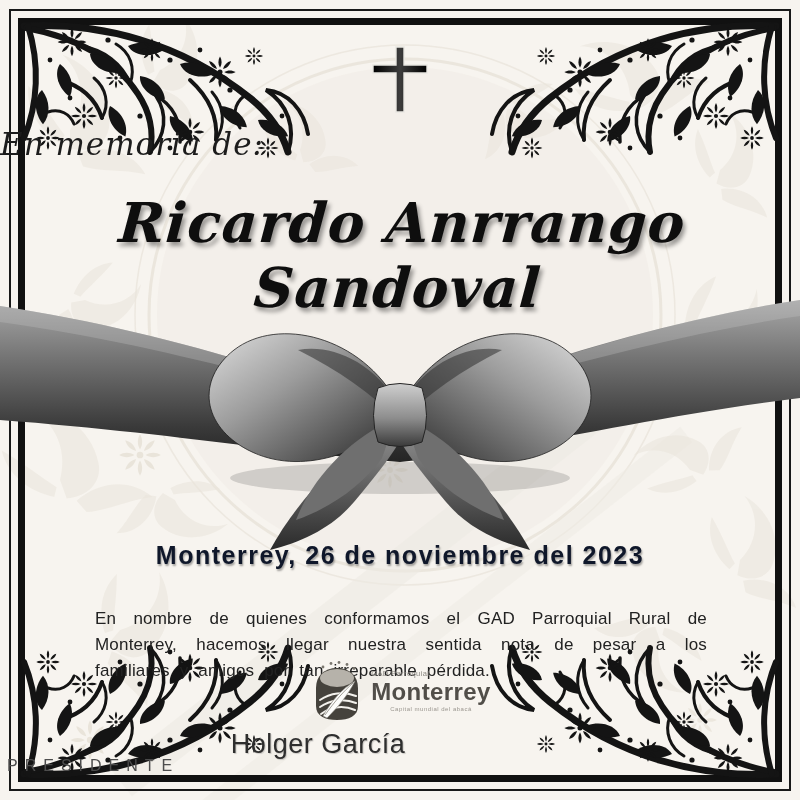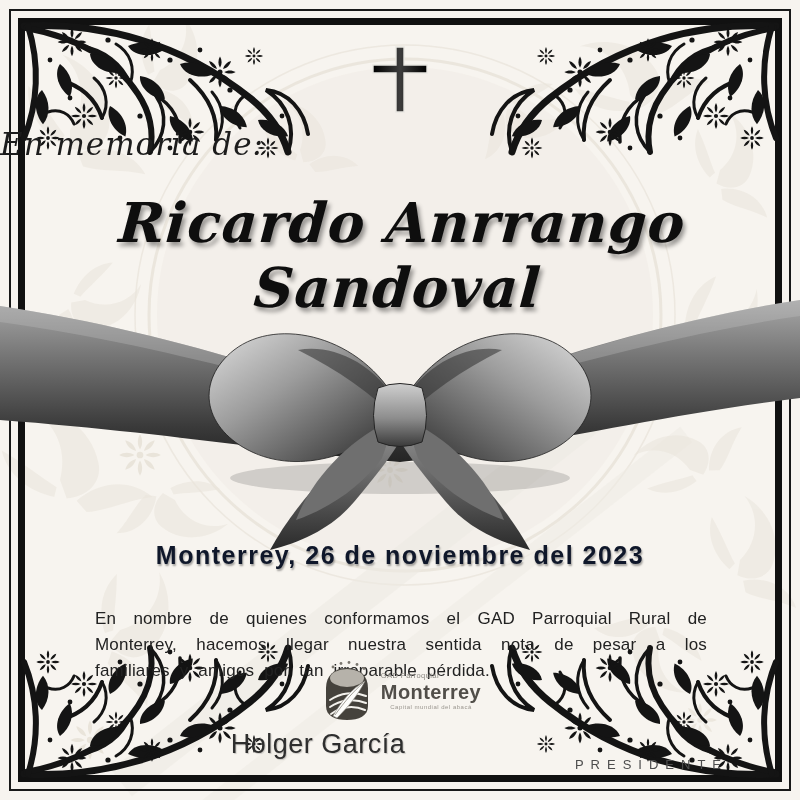--- a/index.html
+++ b/index.html
@@ -48,31 +48,31 @@
   .message{
     position:absolute;left:95px;top:589px;width:612px;z-index:3;
     font-size:17px;line-height:26px;color:#222;
     text-align:justify;text-align-last:left;word-spacing:5px;letter-spacing:.2px;
   }
   
   .logo{position:absolute;left:0;top:660px;width:800px;z-index:3;display:flex;justify-content:center;}
   .logo-inner{display:flex;align-items:center;gap:6px;}
   .logo-texts{display:flex;flex-direction:column;align-items:flex-start;line-height:1;}
   .logo-small{font-size:7.5px;color:#8a8781;letter-spacing:.4px;margin-bottom:2px;}
-  .logo-name{font-size:20px;font-weight:bold;color:#514e49;letter-spacing:.4px;}
+  .logo-name{font-size:24px;font-weight:bold;color:#514e49;letter-spacing:.4px;}
   .logo-tagline{font-size:6px;color:#9a968f;letter-spacing:.5px;margin-top:2px;align-self:center;}
   
   .sig-name{
     position:absolute;left:0;top:729px;width:636px;text-align:center;z-index:3;
     font-size:27px;color:#2e2e2e;letter-spacing:.5px;
     text-shadow:1px 1px 1px rgba(0,0,0,0.18);
   }
   .sig-title{
-    position:absolute;left:0;top:757px;width:728px;text-align:right;z-index:3;
-    font-size:13px;color:#4d4d4d;letter-spacing:7px;text-indent:7px;
+    position:absolute;left:0;top:757px;width:800px;text-align:left;z-index:3;
+    font-size:16px;color:#4d4d4d;letter-spacing:7px;text-indent:7px;
   }
   .sig-admin{
     position:absolute;left:0;top:769px;width:800px;text-align:center;z-index:3;
     font-size:12.5px;font-weight:bold;color:#2b2b2b;letter-spacing:.3px;
   }
 </style>
 </head>
 <body>
 
 <div class="card">

